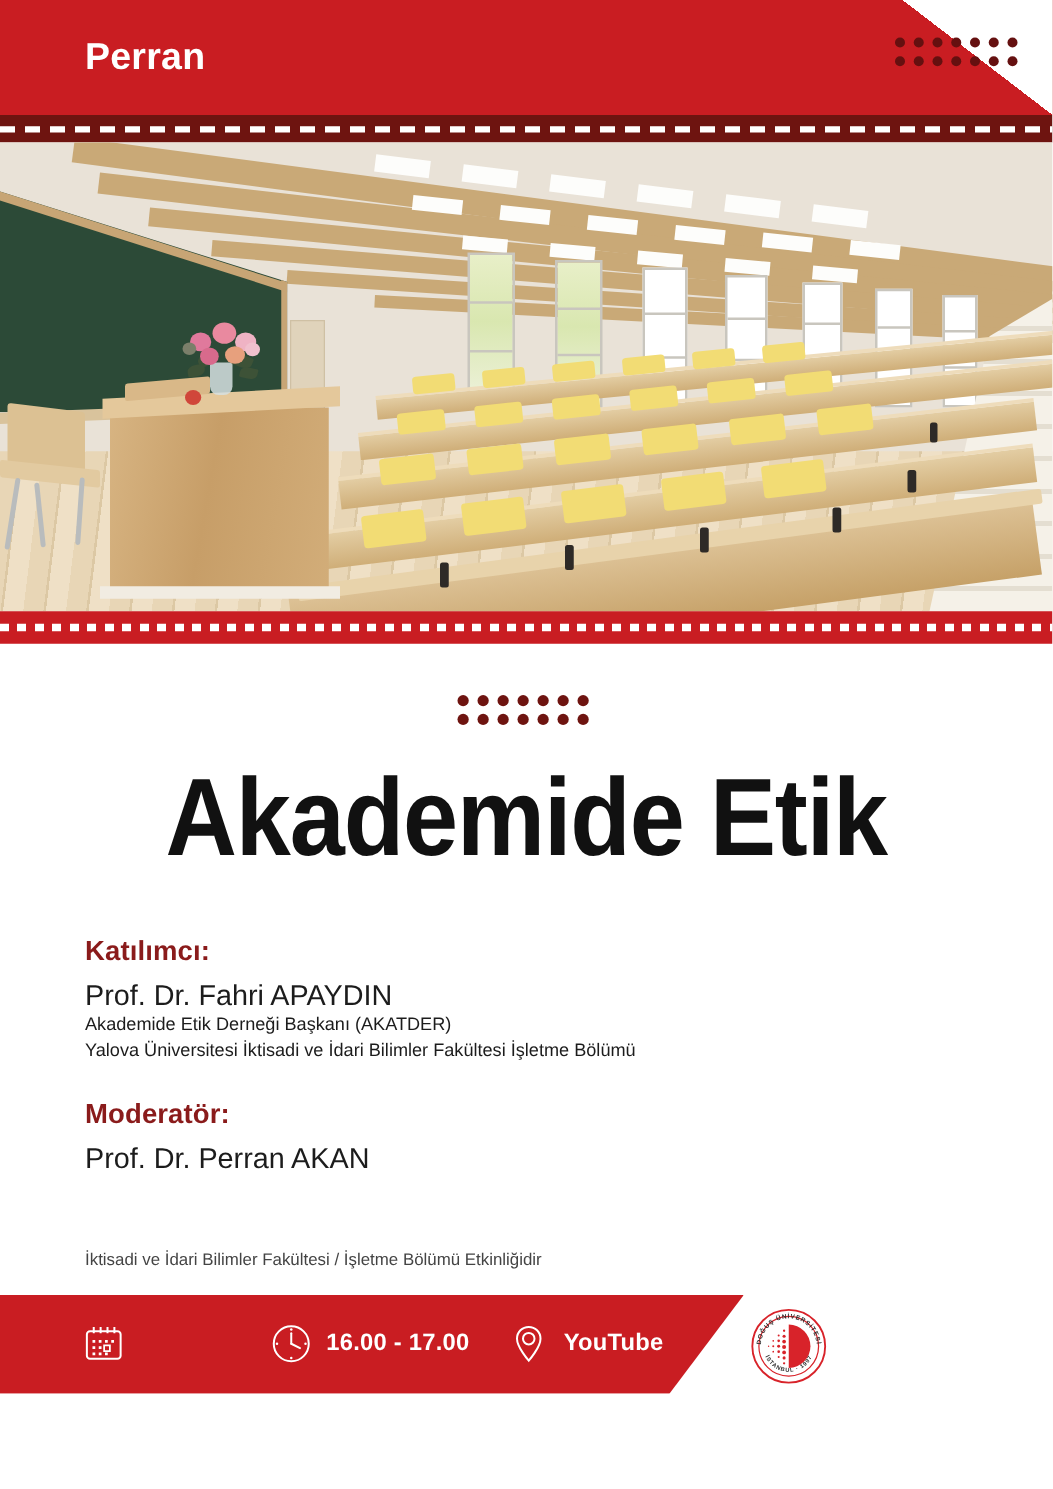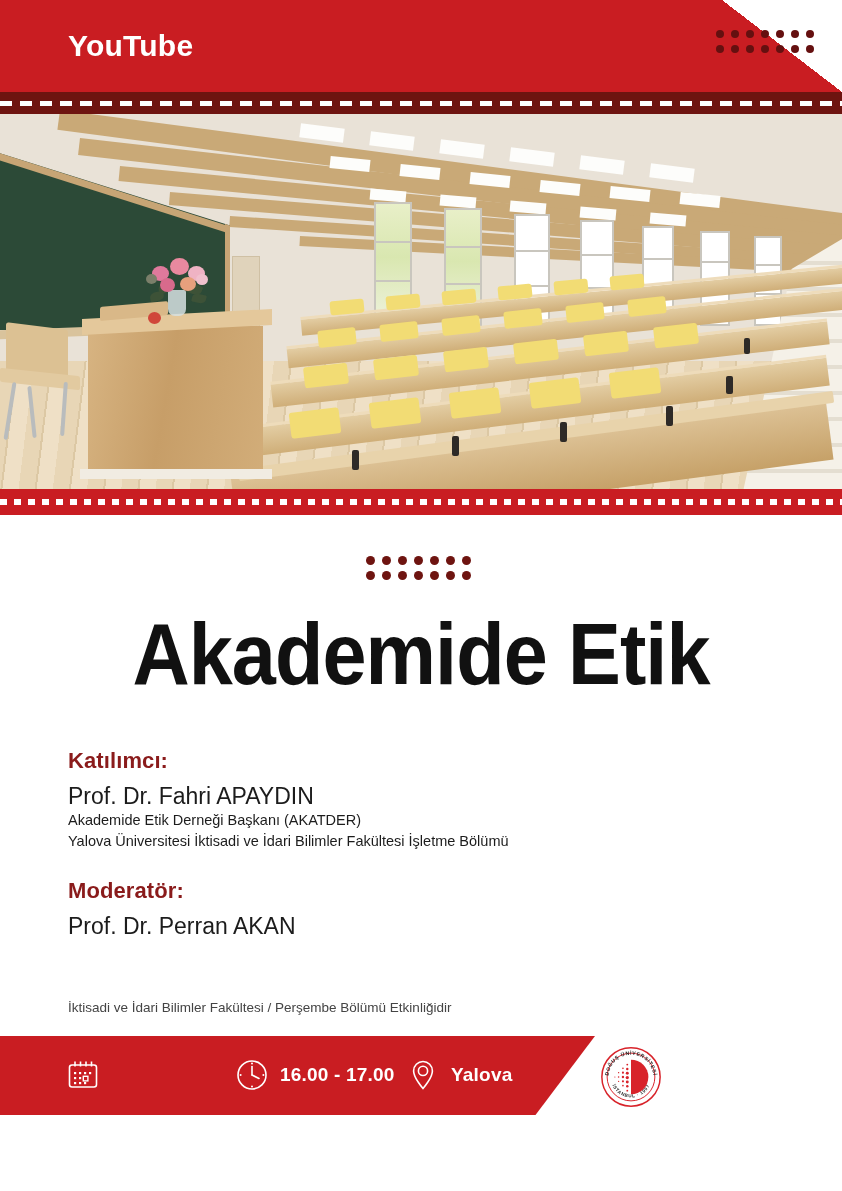--- a/index.html
+++ b/index.html
@@ -196,21 +196,21 @@
     font-size:12.5px;color:#2a2a2a;margin-top:5px;letter-spacing:.1px;
   }
 </style>
 </head>
 <body>
 
 <div class="poster">
 
   <div class="header">
     <div class="header-corner"></div>
-    <div class="header-title">YouTube</div>
+    <div class="header-title">Perran</div>
     <div class="header-dots">
       <i></i>
         <i></i>
         <i></i>
         <i></i>
         <i></i>
         <i></i>
         <i></i>
       <i></i>
         <i></i>
@@ -387,21 +387,21 @@
     <div class="person">Prof. Dr. Perran AKAN</div>
   </div>
 
   <div class="section katilimci">
     <div class="sec-head">Katılımcı:</div>
     <div class="person">Prof. Dr. Fahri APAYDIN</div>
     <div class="sub">Akademide Etik Derneği Başkanı (AKATDER)</div>
     <div class="sub">Yalova Üniversitesi İktisadi ve İdari Bilimler Fakültesi İşletme Bölümü</div>
   </div>
 
-  <div class="footnote">İktisadi ve İdari Bilimler Fakültesi / Perşembe Bölümü Etkinliğidir</div>
+  <div class="footnote">İktisadi ve İdari Bilimler Fakültesi / İşletme Bölümü Etkinliğidir</div>
 
   <div class="footer-bar"></div>
 
   <div class="finfo" style="left:66px;">
     <svg class="ic" viewBox="0 0 34 34">
       <rect x="3.5" y="7" width="27" height="22" rx="2.5" fill="none" stroke="#ffffff" stroke-width="1.6"></rect>
       <line x1="9" y1="3.5" x2="9" y2="8.5" stroke="#ffffff" stroke-width="1.6"></line>
       <line x1="14.5" y1="3.5" x2="14.5" y2="8.5" stroke="#ffffff" stroke-width="1.6"></line>
       <line x1="20" y1="3.5" x2="20" y2="8.5" stroke="#ffffff" stroke-width="1.6"></line>
       <line x1="25.5" y1="3.5" x2="25.5" y2="8.5" stroke="#ffffff" stroke-width="1.6"></line>
@@ -413,41 +413,41 @@
         <rect x="8" y="19" width="2.2" height="2.2"></rect>
           <rect x="13" y="19" width="2.2" height="2.2"></rect>
         <rect x="8" y="24" width="2.2" height="2.2"></rect>
           <rect x="13" y="24" width="2.2" height="2.2"></rect>
         <rect x="18" y="24" width="2.2" height="2.2"></rect>
       </g>
       <rect x="17.3" y="18.3" width="4.6" height="4.6" fill="none" stroke="#ffffff" stroke-width="1.4"></rect>
     </svg>
   </div>
 
-  <div class="finfo" style="left:235px;">
+  <div class="finfo" style="left:216px;">
     <svg class="ic" viewBox="0 0 34 34">
       <circle cx="17" cy="17" r="14" fill="none" stroke="#ffffff" stroke-width="1.6"></circle>
       <line x1="17" y1="17" x2="17" y2="8.5" stroke="#ffffff" stroke-width="1.6" stroke-linecap="round"></line>
       <line x1="17" y1="17" x2="24" y2="20.5" stroke="#ffffff" stroke-width="1.6" stroke-linecap="round"></line>
       <g fill="#ffffff">
           <circle cx="17" cy="5.6" r="1"></circle>
           <circle cx="28.4" cy="17" r="1"></circle>
           <circle cx="17" cy="28.4" r="1"></circle>
           <circle cx="5.6" cy="17" r="1"></circle>
         </g>
     </svg>
     <div class="txt">16.00 - 17.00</div>
   </div>
 
   <div class="finfo" style="left:406px;">
     <svg class="ic" viewBox="0 0 34 34">
       <path d="M17 3.5c-5.2 0-9.4 4.2-9.4 9.4 0 6.9 9.4 17.6 9.4 17.6s9.4-10.7 9.4-17.6c0-5.2-4.2-9.4-9.4-9.4z" fill="none" stroke="#ffffff" stroke-width="1.6"></path>
       <circle cx="17" cy="12.9" r="4.6" fill="none" stroke="#ffffff" stroke-width="1.6"></circle>
     </svg>
-    <div class="txt">Yalova</div>
+    <div class="txt">YouTube</div>
   </div>
 
   <div class="logo">
     <svg class="seal" viewBox="0 0 100 100">
       <defs>
         <path id="arcTop" d="M14,50 A36,36 0 0 1 86,50"></path>
         <path id="arcBot" d="M17,50 A33,33 0 0 0 83,50"></path>
       </defs>
       <circle cx="50" cy="50" r="47" fill="#ffffff" stroke="#d8232a" stroke-width="2.4"></circle>
       <circle cx="50" cy="50" r="38.5" fill="#ffffff" stroke="#d8232a" stroke-width="1.6"></circle>

